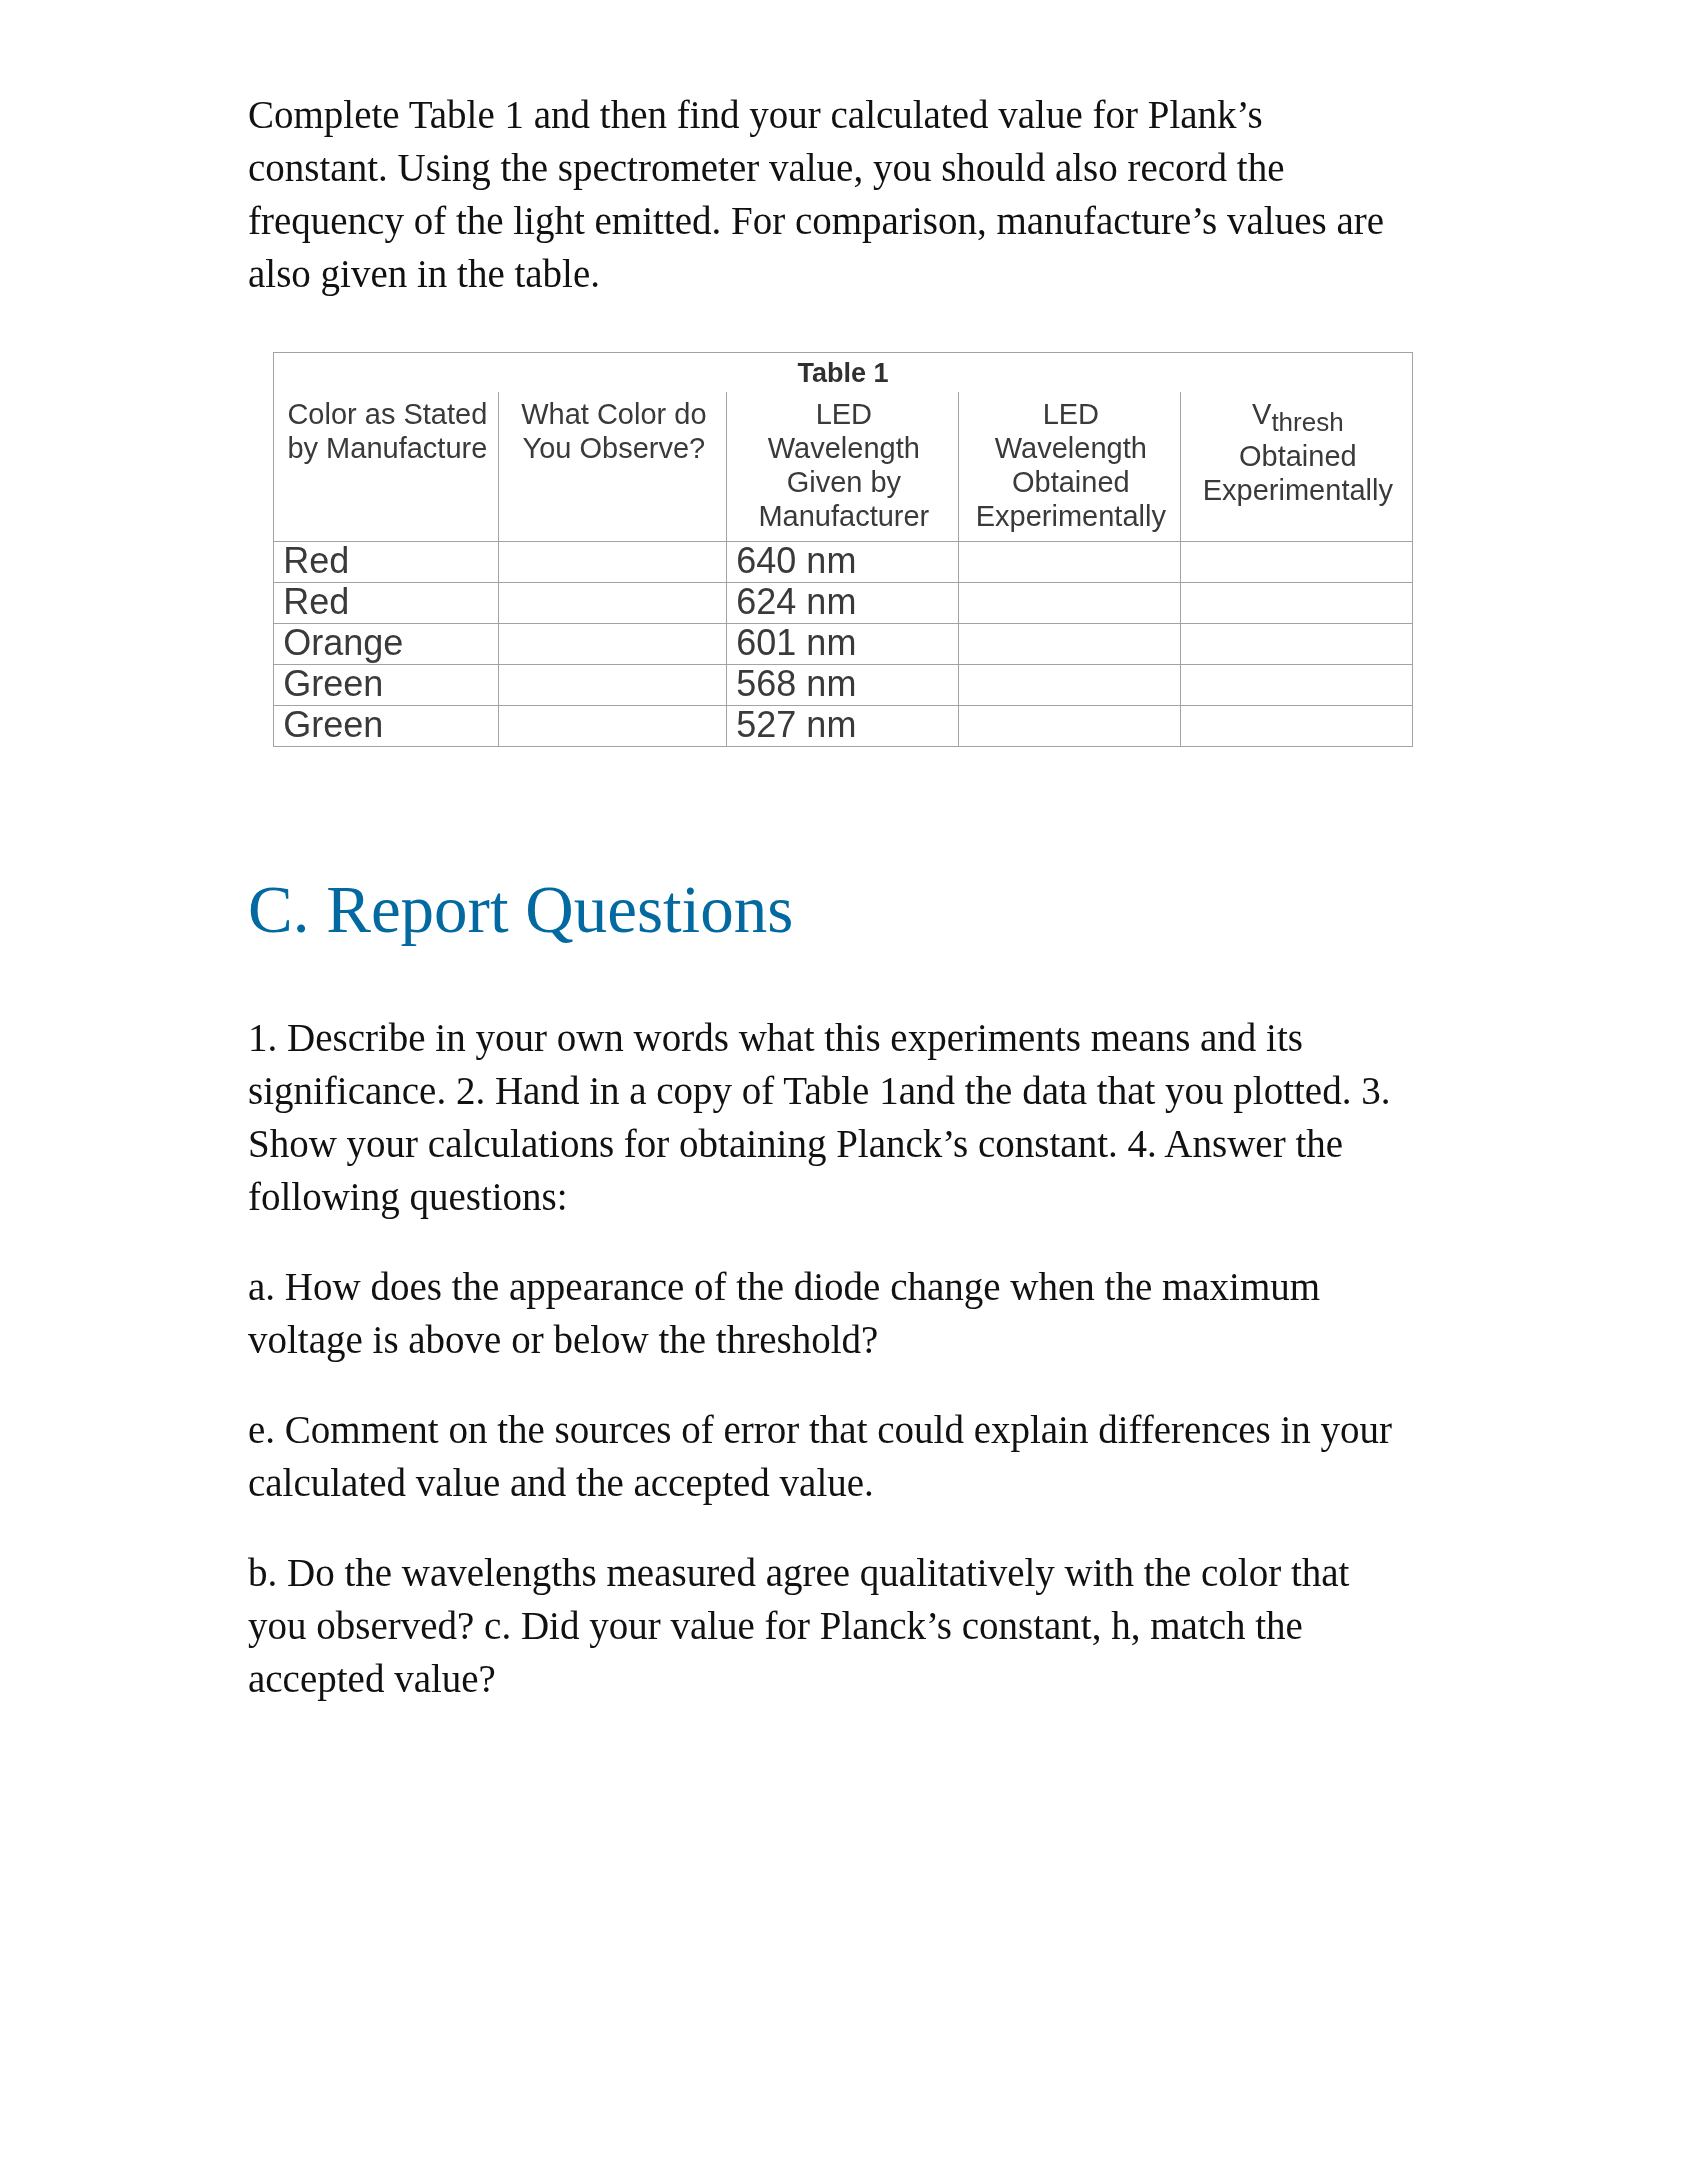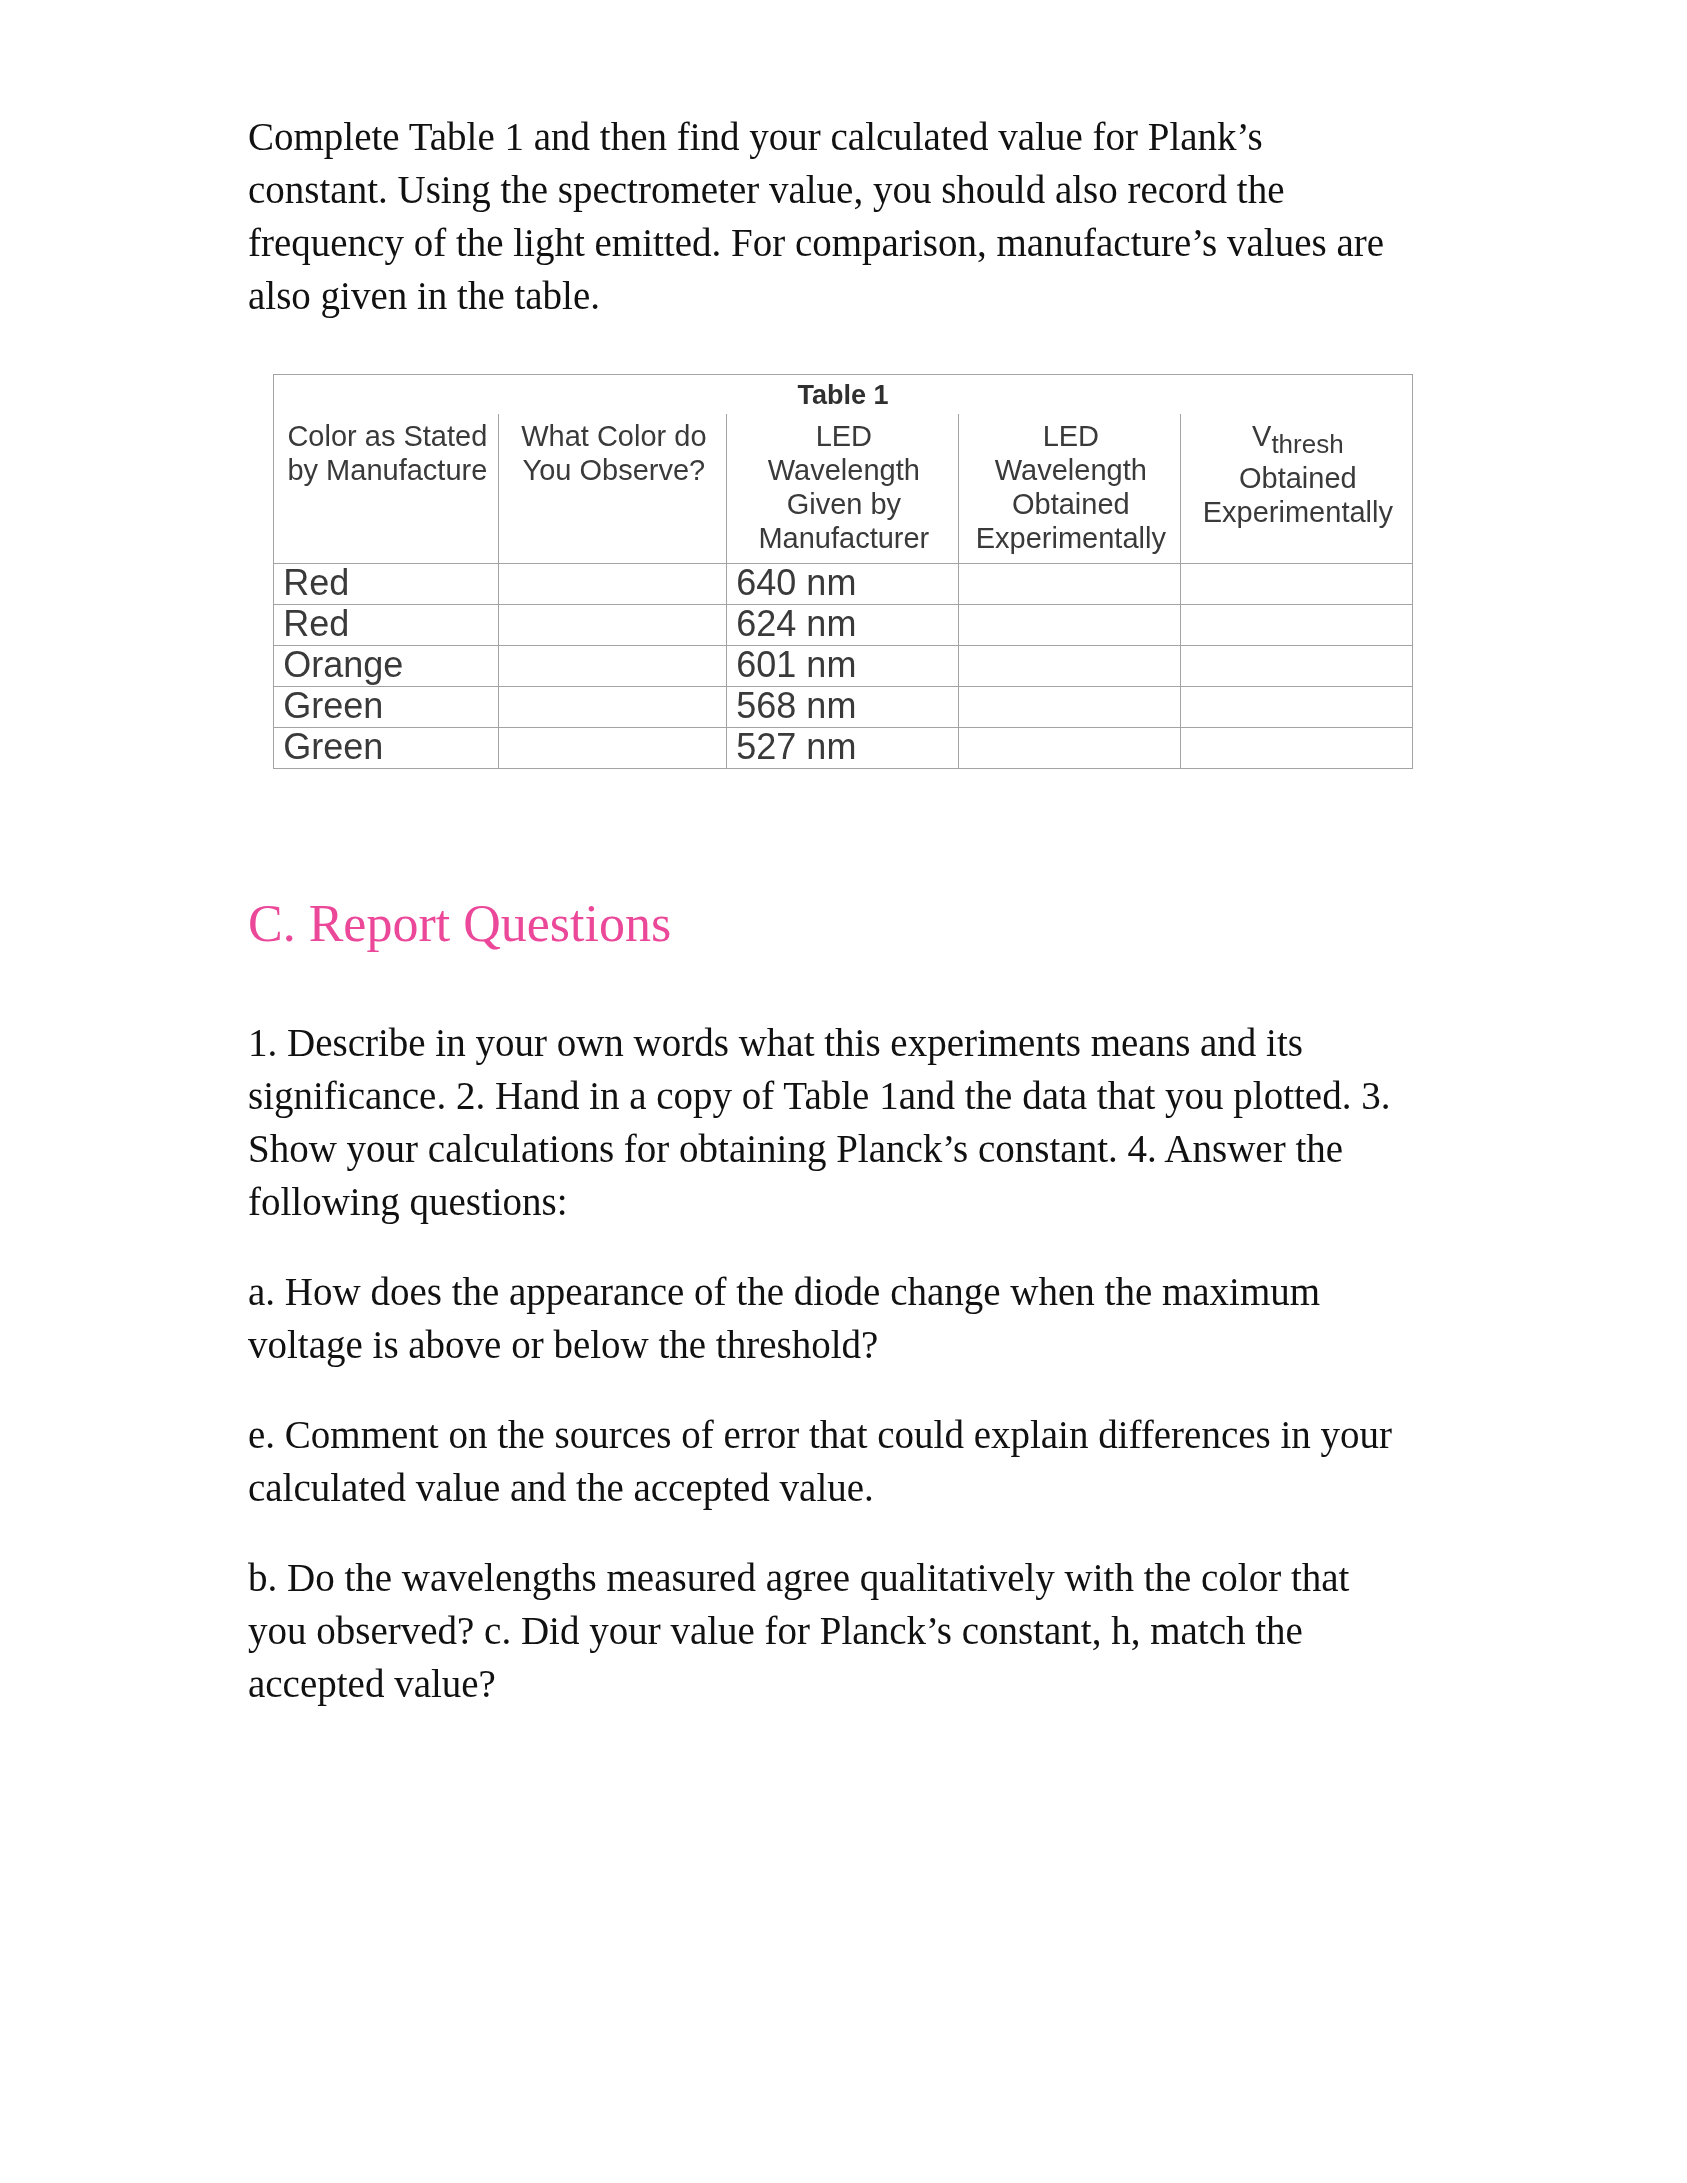--- a/index.html
+++ b/index.html
@@ -6,21 +6,21 @@
   html, body {
     width: 1687px;
     height: 2183px;
     background: #ffffff;
     font-family: "Liberation Serif", serif;
     color: #1a1a1a;
   }
   .page {
     width: 1687px;
     height: 2183px;
-    padding: 110px 275px 0 248px;
+    padding: 88px 275px 0 248px;
   }
   .body-text {
     font-size: 39px;
     line-height: 53px;
     margin-bottom: 37px;
     color: #111111;
   }
   
   .data-table {
     border-collapse: collapse;
@@ -55,25 +55,25 @@
   }
   .data-table tbody td {
     font-size: 36px;
     line-height: 30px;
     padding: 4px 6.6px 6px 9.3px;
     height: 38px;
     vertical-align: middle;
   }
   
   .section-heading {
-    font-size: 52px;
+    font-size: 67px;
     font-weight: 400;
     line-height: 1.1;
     margin: 126px 0 64px 0;
-    color: #ec4899;
+    color: #0369a1;
   }
 </style>
 </head>
 <body>
 
 <div class="page">
 
   <p class="body-text">Complete Table 1 and then find your calculated value for Plank’s constant. Using the spectrometer value, you should also record the frequency of the light emitted. For comparison, manufacture’s values are also given in the table.</p>
 
   <table class="data-table">

